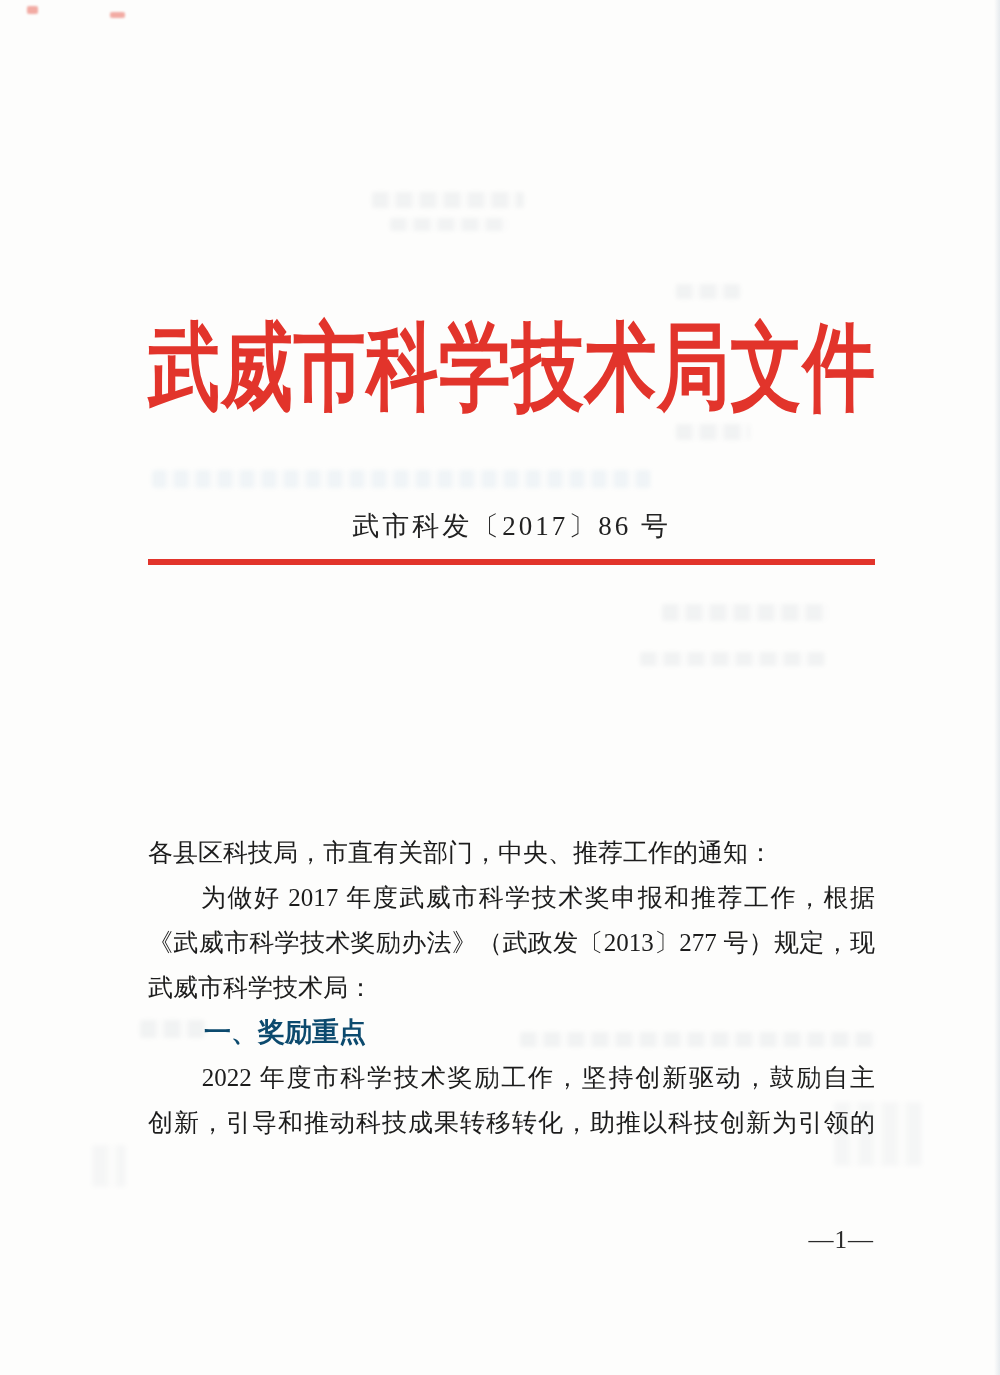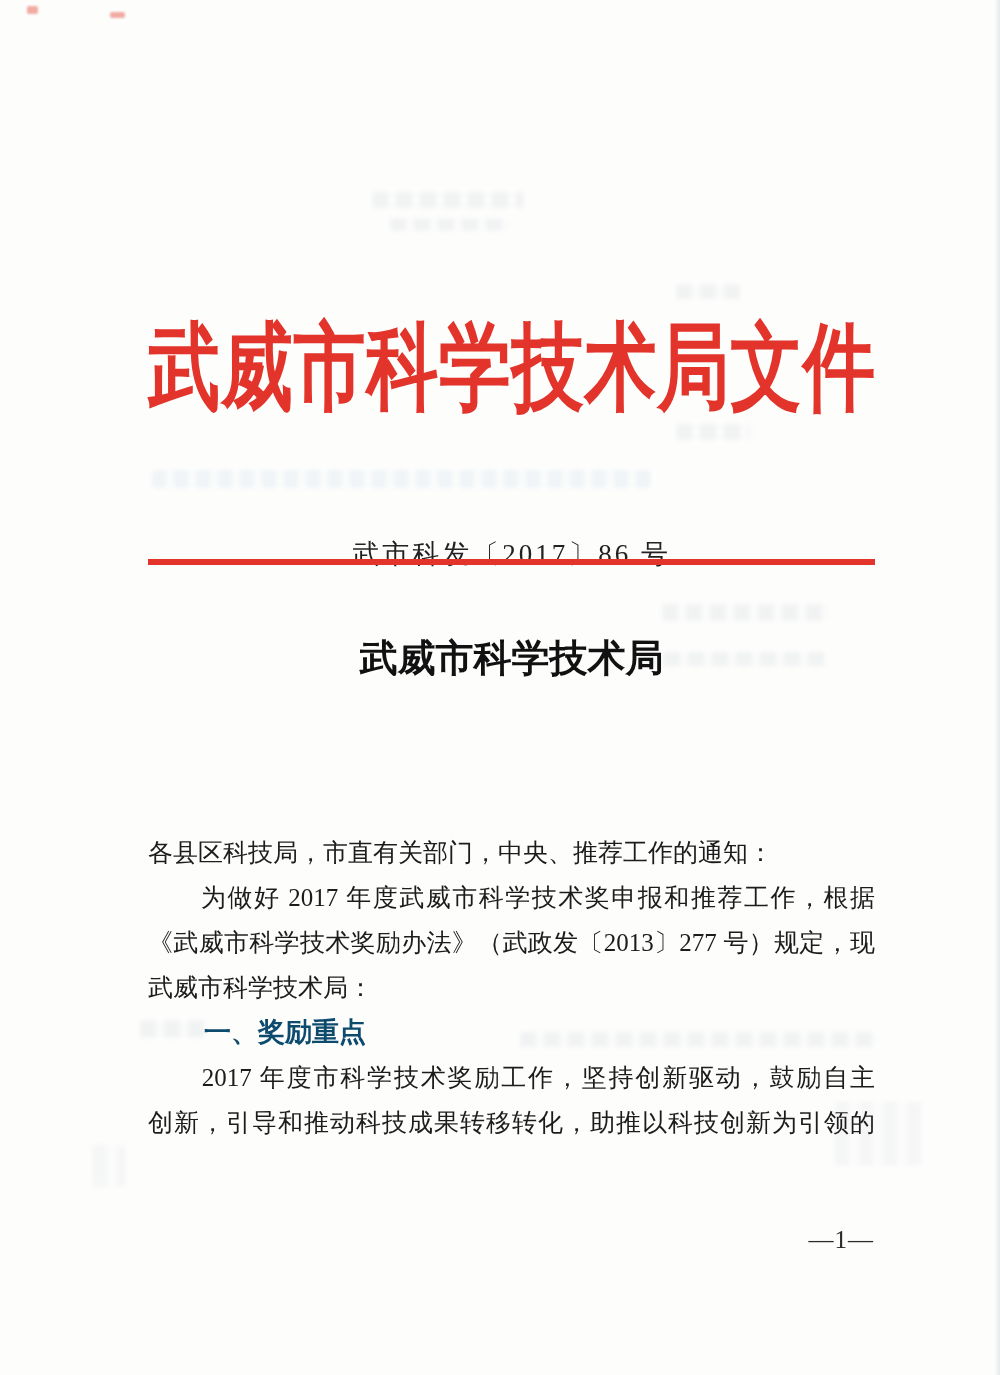--- a/index.html
+++ b/index.html
@@ -34,21 +34,20 @@
   .doc-number {
     position: absolute;
     left: 148px;
     top: 508px;
     width: 727px;
     text-align: center;
     font-size: 27px;
     letter-spacing: 3px;
     color: #222;
     white-space: pre;
-    margin-top: 28px;
   }
 
   .red-rule {
     position: absolute;
     left: 148px;
     top: 559px;
     width: 727px;
     height: 6px;
     background: var(--accent, #e2342b);
   }
@@ -166,28 +165,27 @@
       <span>局</span>
       <span>文</span>
       <span>件</span>
     </div>
 
   <div class="doc-number">武市科发〔2017〕86 号</div>
 
   <div class="red-rule"></div>
 
   <div class="doc-title">
-      <div class="title-line">武威市科学技术局</div>
     </div>
 
   <div class="body-block">
       <div class="text-line">各县区科技局，市直有关部门，中央、推荐工作的通知：</div>
       <div class="text-line fill">　　为做好 2017 年度武威市科学技术奖申报和推荐工作，根据</div>
       <div class="text-line fill">《武威市科学技术奖励办法》（武政发〔2013〕277 号）规定，现</div>
       <div class="text-line">武威市科学技术局：</div>
       <div class="text-line heading">一、奖励重点</div>
-      <div class="text-line fill">　　2017 年度市科学技术奖励工作，坚持创新驱动，鼓励自主</div>
+      <div class="text-line fill">　　2022 年度市科学技术奖励工作，坚持创新驱动，鼓励自主</div>
       <div class="text-line fill">创新，引导和推动科技成果转移转化，助推以科技创新为引领的</div>
     </div>
 
   <div class="page-number">—1—</div>
 
 </div>
 
 </body></html>

